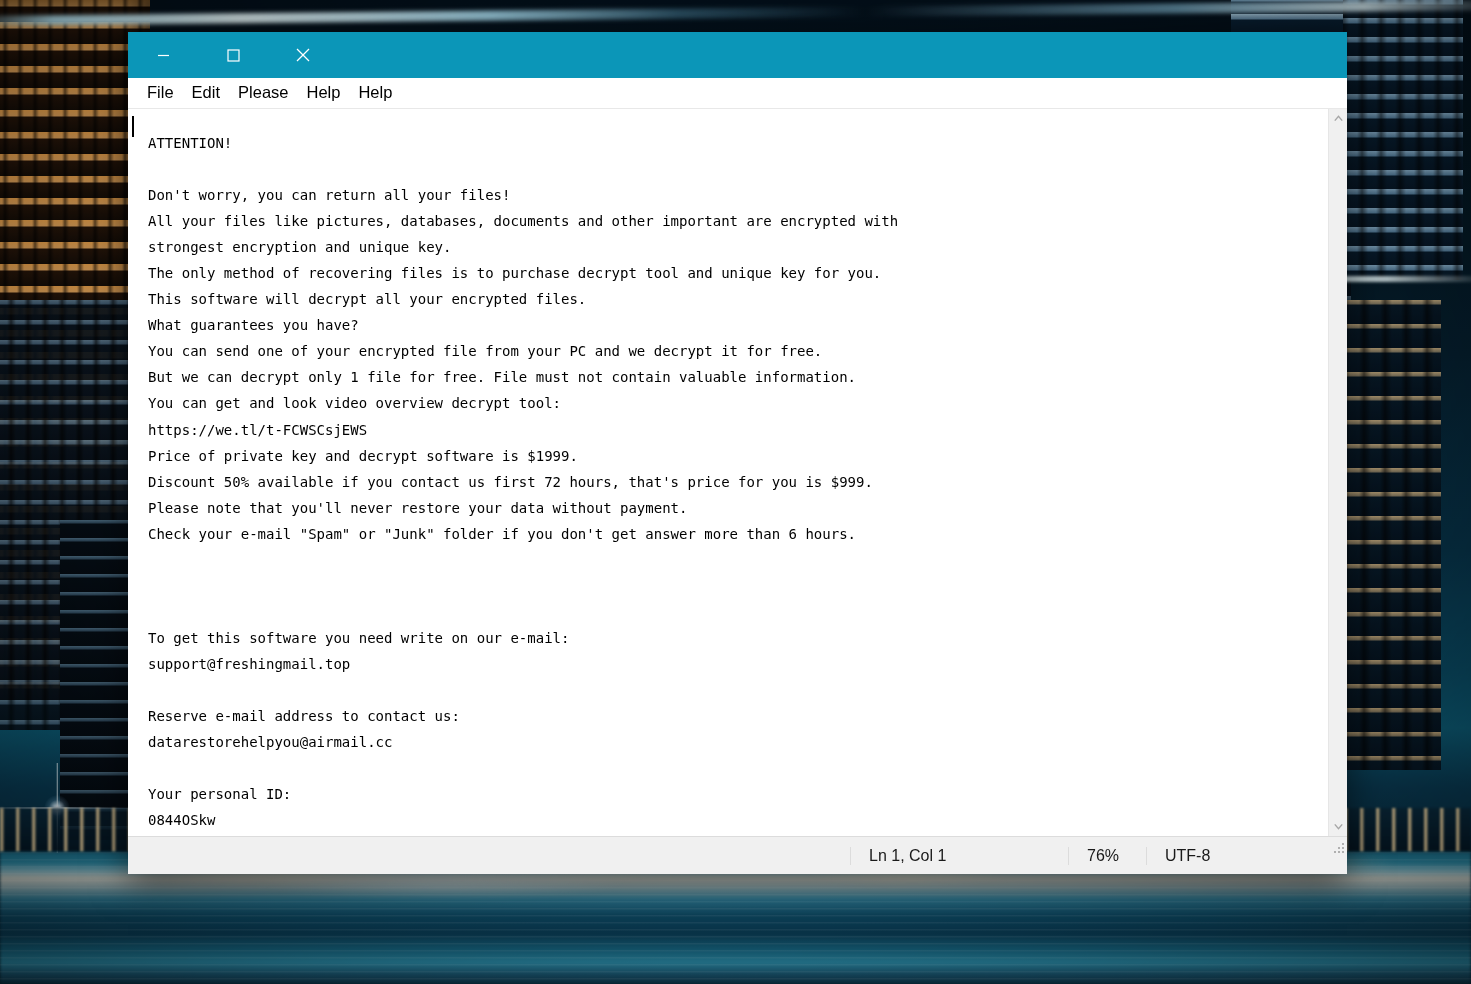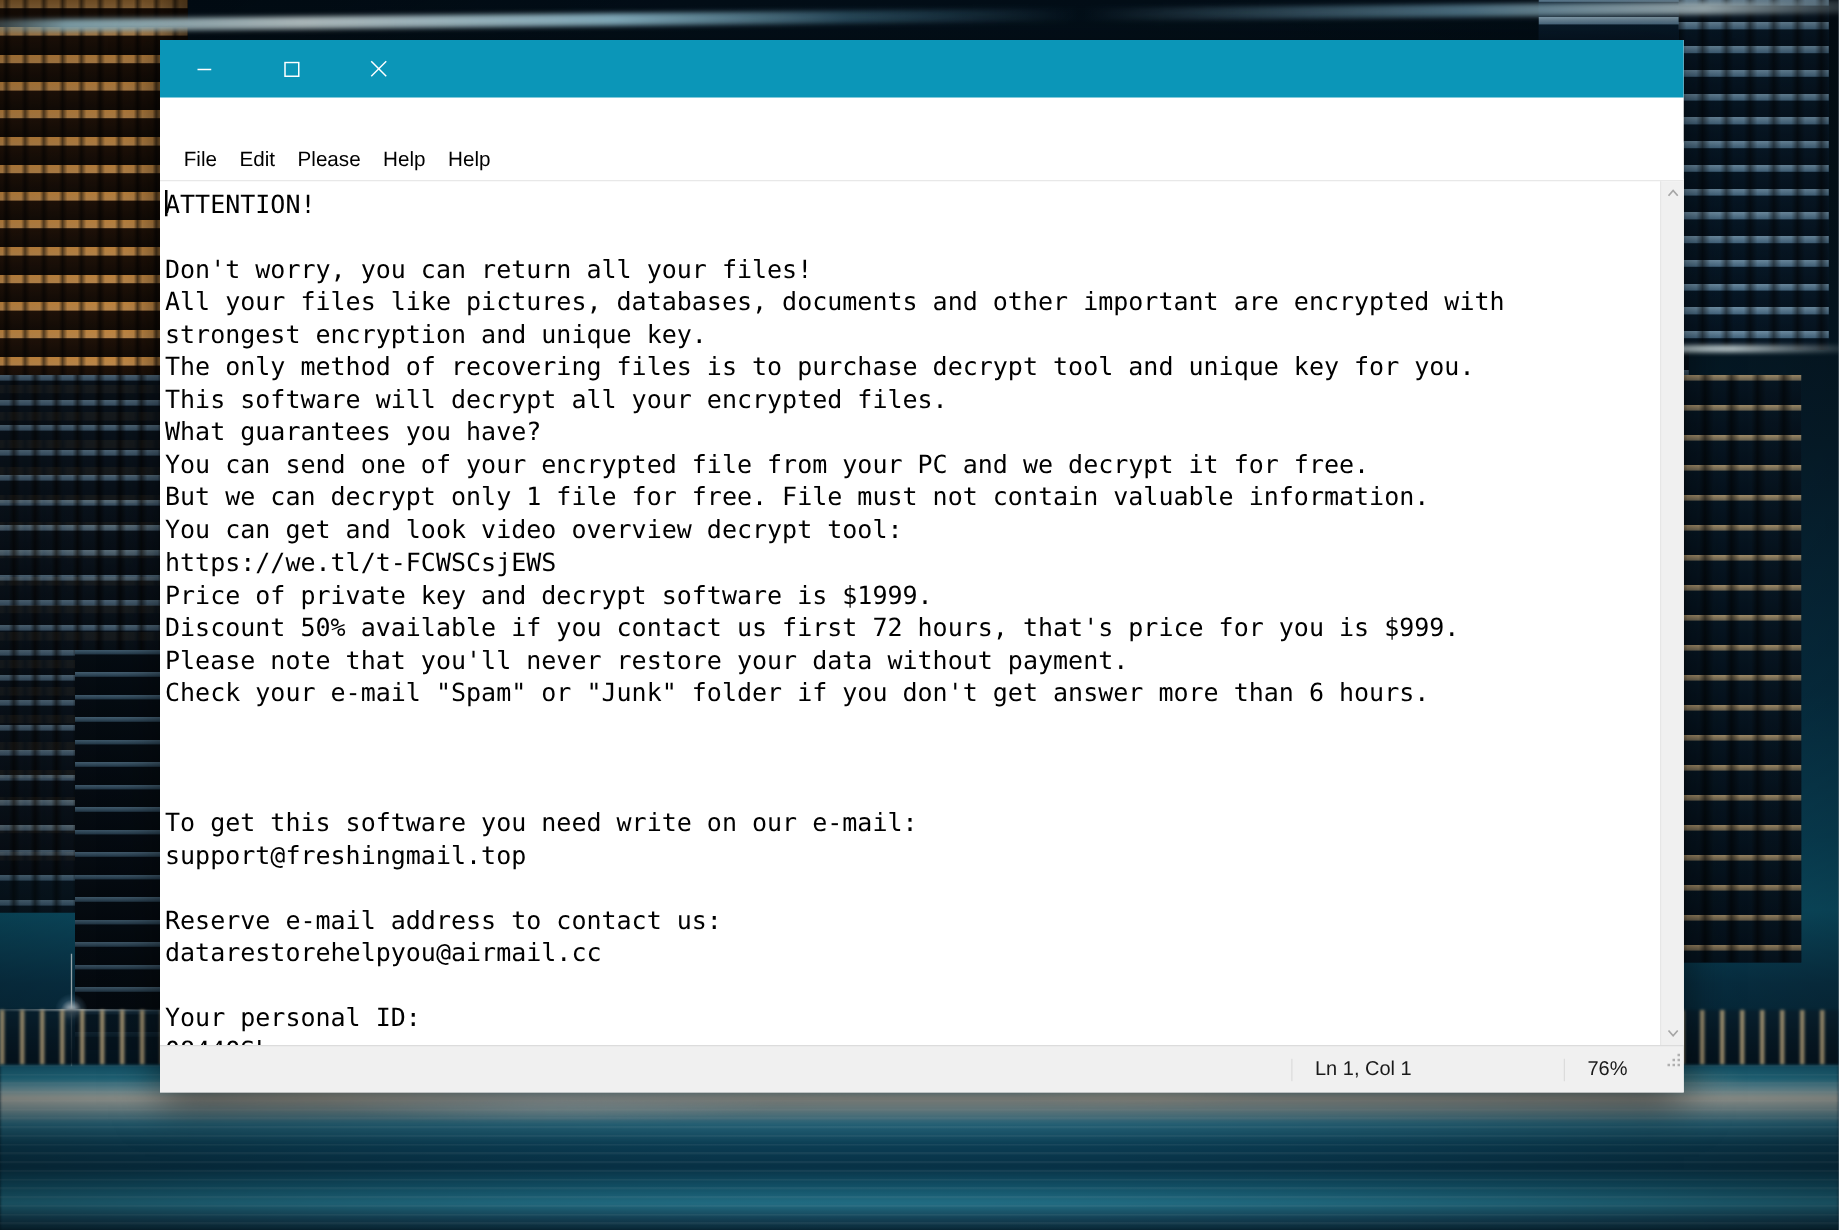--- a/index.html
+++ b/index.html
@@ -252,21 +252,20 @@
     cursor: default;
   }
   .win-btn svg { display:block; }
 
   .menubar {
     height: 30px; flex:none;
     background: #ffffff;
     display:flex; align-items:center;
     padding-left: 10px;
     border-bottom: 1px solid #ffffff;
-    margin-top: 36px;
   }
   .menu-item {
     font-size: 16.5px;
     color: #000000;
     padding: 2px 9px;
     cursor: default;
     font-family: "Liberation Sans", sans-serif;
   }
 
   .editor-wrap {
@@ -276,23 +275,23 @@
     min-height: 0;
     border-top: 1px solid #e8e8e8;
   }
   .text-area {
     flex: 1 1 auto;
     position: relative;
     padding: 5px 0 0 4px;
     overflow: hidden;
   }
   .doc-text {
-    margin: 0;
+    margin: 16px;
     font-family: "DejaVu Sans Mono", "Liberation Mono", monospace;
-    font-size: 20px;
+    font-size: 14px;
     line-height: 26.05px;
     color: #000000;
     white-space: pre;
     letter-spacing: 0px;
   }
   .caret {
     position: absolute;
     left: 4px; top: 7px;
     width: 1.5px; height: 21px;
     background: #000;
@@ -438,20 +437,21 @@
             <polyline points="0.8,1.4 4.5,5.6 8.2,1.4" fill="none" stroke="#a6a6a6" stroke-width="1.4"></polyline>
           </svg>
         </div>
       </div>
     </div>
 
     <div class="statusbar">
       <div class="sb-spacer"></div>
       <div class="sb-cell sb-ln">Ln 1, Col 1</div>
       <div class="sb-cell sb-zoom">76%</div>
+      <div class="sb-cell sb-enc">UTF-8</div>
       <div class="sb-cell sb-grip">
         <i style="right:3px; bottom:3px;"></i>
         <i style="right:7px; bottom:3px;"></i>
         <i style="right:11px; bottom:3px;"></i>
         <i style="right:3px; bottom:7px;"></i>
         <i style="right:7px; bottom:7px;"></i>
         <i style="right:3px; bottom:11px;"></i>
       </div>
     </div>
 

